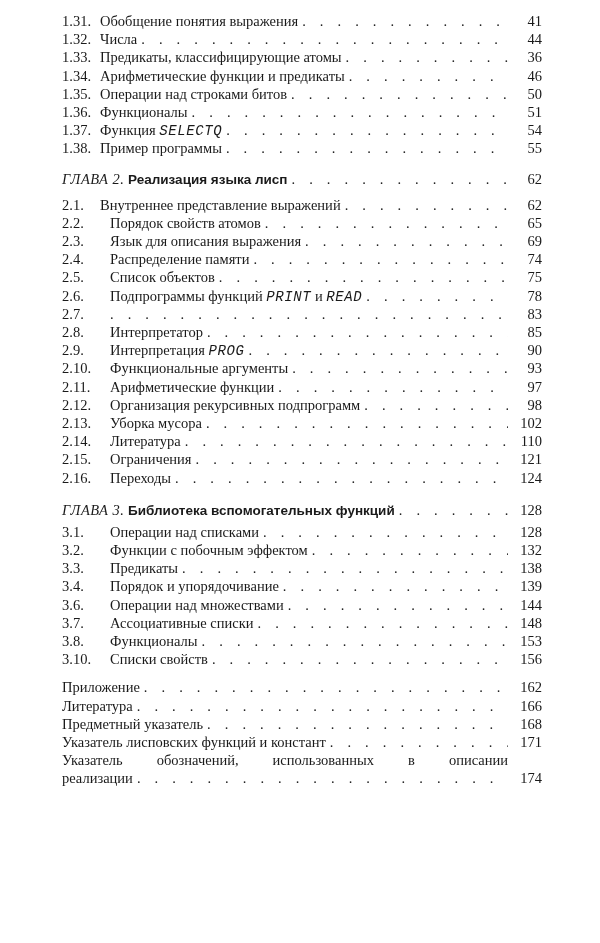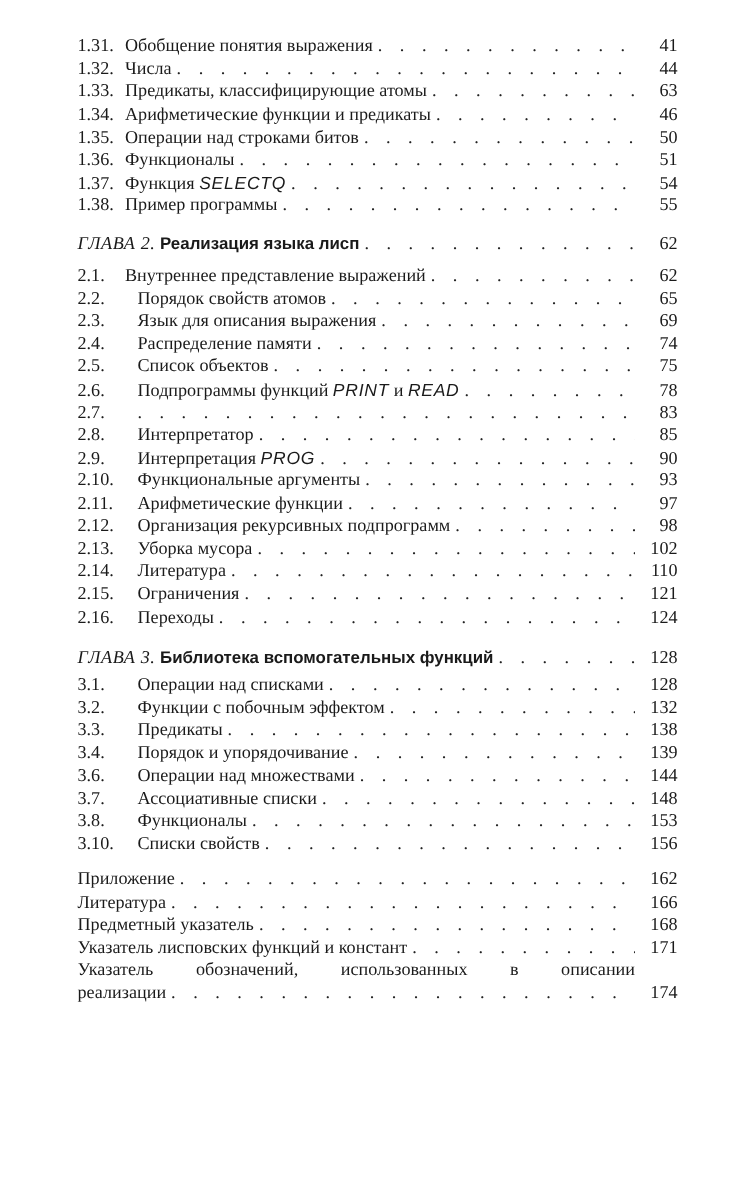--- a/index.html
+++ b/index.html
@@ -1,30 +1,30 @@
 <!DOCTYPE html>
 <html><head>
 <meta charset="utf-8">
 <style>
   html, body { margin: 0; padding: 0; background: #ffffff; }
   body { width: 600px; height: 943px; position: relative; overflow: hidden;
          font-family: "Liberation Serif", "DejaVu Serif", serif; color: #1a1a1a; }
-  .toc { position: absolute; left: 62px; top: 28px; width: 480px; font-size: 14.5px; }
+  .toc { position: absolute; left: 62px; top: 12px; width: 480px; font-size: 14.5px; }
   .row { display: flex; align-items: baseline; height: 18.2px; line-height: 18.2px; white-space: nowrap; }
   .num { flex: 0 0 auto; }
   .num.w1 { width: 38px; }
   .num.w2 { width: 48px; }
   .title { flex: 0 0 auto; padding-right: 4px; }
   .leader { flex: 1 1 auto; overflow: hidden; letter-spacing: 5.2px; color: #222; }
   .leader::before { content: ". . . . . . . . . . . . . . . . . . . . . . . . . . . . . . . . . . . . . . . . . . . . . . . . . . . . . . . . . . . . . ."; }
   .page { flex: 0 0 34px; text-align: right; }
   .chapter { margin-top: 12px; margin-bottom: 8px; justify-content: center; }
   .chap-label { font-style: italic; letter-spacing: 0.5px; }
   .chap-title { font-weight: bold; font-family: "Liberation Sans", "DejaVu Sans", sans-serif; font-size: 13.5px; }
-  .ital { font-family: Liberation Sans, sans-serif; font-style: italic; font-size: 14px; letter-spacing: 0.6px; }
+  .ital { font-family: Liberation Mono, monospace; font-style: italic; font-size: 14px; letter-spacing: 0.6px; }
   .section-gap { height: 10px; }
   .wrap-row { display: block; height: auto; line-height: 18.2px; white-space: normal; text-align: justify; text-align-last: justify; word-spacing: 8px; }
 </style>
 </head>
 <body>
 
 <div class="toc">
 
   <div>
     <div class="row">
@@ -36,21 +36,21 @@
     <div class="row">
         <span class="num w1">1.32.</span>
         <span class="title">Числа</span>
         <span class="leader"></span>
         <span class="page">44</span>
       </div>
     <div class="row">
         <span class="num w1">1.33.</span>
         <span class="title">Предикаты, классифицирующие атомы</span>
         <span class="leader"></span>
-        <span class="page">63</span>
+        <span class="page">36</span>
       </div>
     <div class="row">
         <span class="num w1">1.34.</span>
         <span class="title">Арифметические функции и предикаты</span>
         <span class="leader"></span>
         <span class="page">46</span>
       </div>
     <div class="row">
         <span class="num w1">1.35.</span>
         <span class="title">Операции над строками битов</span>

